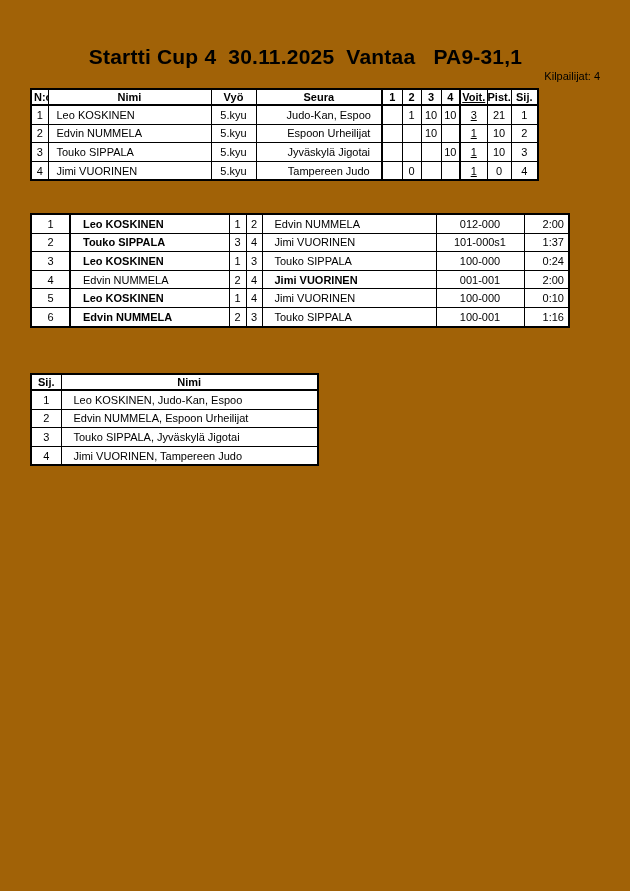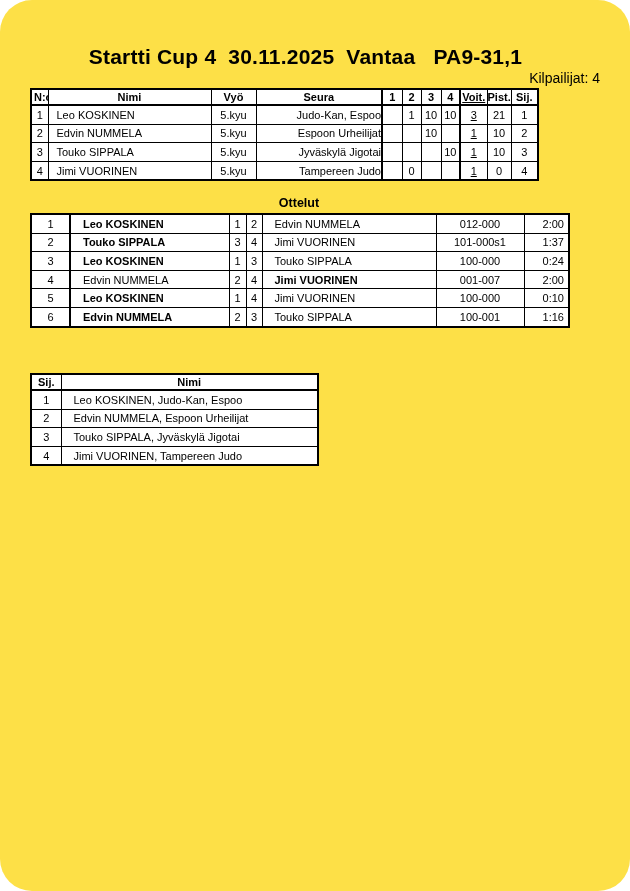--- a/index.html
+++ b/index.html
@@ -1,48 +1,47 @@
 <!DOCTYPE html>
 <html><head>
 <meta charset="utf-8">
 <style>
   html,body { margin:0; padding:0; background:#fff; }
   .page {
-    position:relative; width:630px; height:891px; background:#fde047;
+    position:relative; width:630px; height:891px; background:#a16207;
     font-family:"Liberation Sans", sans-serif; color:#000;
     overflow:hidden;
-    border-radius:32px;
   }
   .abs { position:absolute; }
   .page-title {
     top:45px; left:0; width:611px; text-align:center;
     font-size:21px; font-weight:bold; white-space:pre; letter-spacing:0.2px;
   }
   .sub-heading { font-size:12.5px; font-weight:bold; text-align:center; }
   .h-kilpailijat { top:69px; left:0; width:490px; }
   .h-ottelut    { top:196px; left:0; width:598px; }
   .h-tulokset   { top:355px; left:0; width:320px; }
-  .count-label  { top:70px; right:30px; font-size:14px; }
+  .count-label  { top:70px; right:30px; font-size:11px; }
 
   table {
     border-collapse:collapse; table-layout:fixed;
     border:2px solid #000; background:#fff;
   }
   th, td {
     border:1px solid #000; padding:0; font-size:11px;
     white-space:nowrap; overflow:hidden; vertical-align:middle;
   }
   th { font-weight:bold; border-bottom:2px solid #000; height:14px; text-align:center; }
   td { height:17.6px; text-align:center; }
   .t1 { left:30px; top:88px;  width:507px; }
   .t2 { left:30px; top:213px; width:538px; }
   .t3 { left:30px; top:373px; width:287px; }
   .al { text-align:left; padding-left:8px; }
   .al2 { text-align:left; padding-left:12px; }
-  .seura { text-align:right; padding-left:20px; }
+  .seura { text-align:center; padding-left:20px; }
   .tight { text-align:left; padding-left:2px; }
   .thick-l { border-left:2px solid #000000;text-decoration:underline; }
   .med-l { border-left:2px solid #000; }
   .ar { text-align:right; padding-right:4px; }
   .bold { font-weight:bold; }
 </style>
 </head>
 <body>
 
 <div class="page">
@@ -126,21 +125,20 @@
       <td>0</td>
       <td></td>
       <td></td>
       <td class="thick-l">1</td>
       <td>0</td>
       <td>4</td>
     </tr>
   </tbody>
     </table>
 
-  <div class="abs sub-heading h-ottelut">Ottelut</div>
 
   <table class="abs t2">
     <colgroup>
       <col style="width:39px">
         <col style="width:159px">
         <col style="width:17px">
         <col style="width:16px">
       <col style="width:174px">
         <col style="width:88px">
         <col style="width:45px">
@@ -172,21 +170,21 @@
       <td class="al2">Touko SIPPALA</td>
       <td>100-000</td>
       <td class="ar">0:24</td>
     </tr>
     <tr>
       <td>4</td>
       <td class="al2 med-l">Edvin NUMMELA</td>
       <td>2</td>
       <td>4</td>
       <td class="al2 bold">Jimi VUORINEN</td>
-      <td>001-007</td>
+      <td>001-001</td>
       <td class="ar">2:00</td>
     </tr>
     <tr>
       <td>5</td>
       <td class="al2 med-l bold">Leo KOSKINEN</td>
       <td>1</td>
       <td>4</td>
       <td class="al2">Jimi VUORINEN</td>
       <td>100-000</td>
       <td class="ar">0:10</td>

